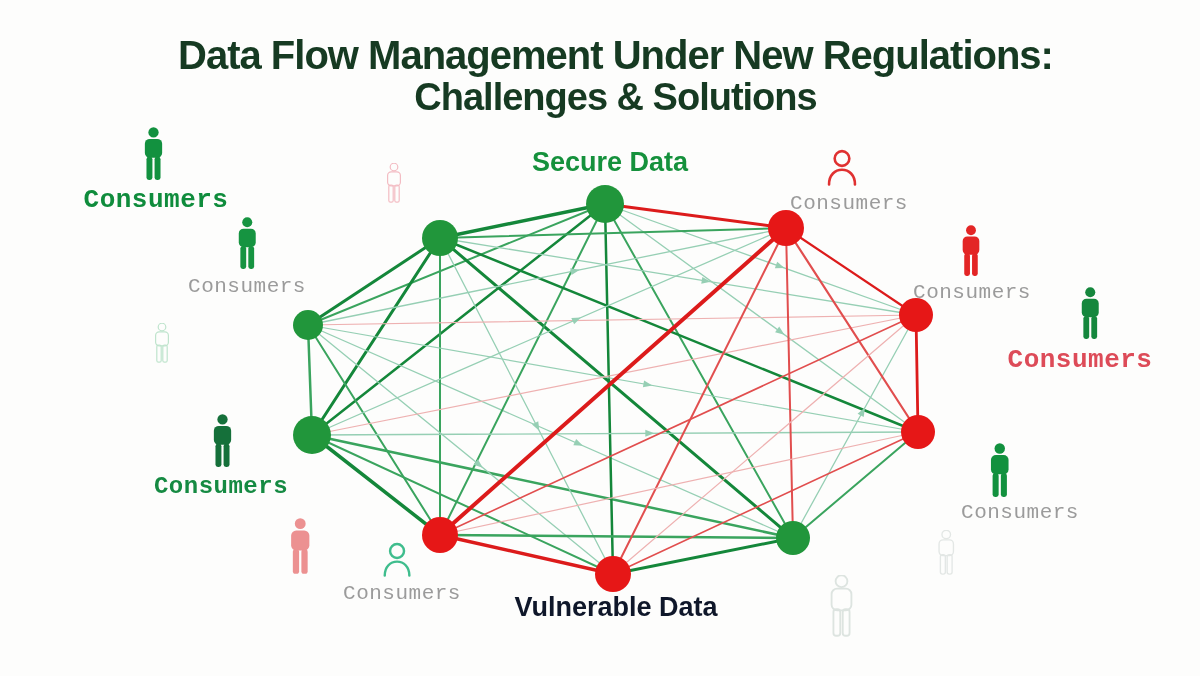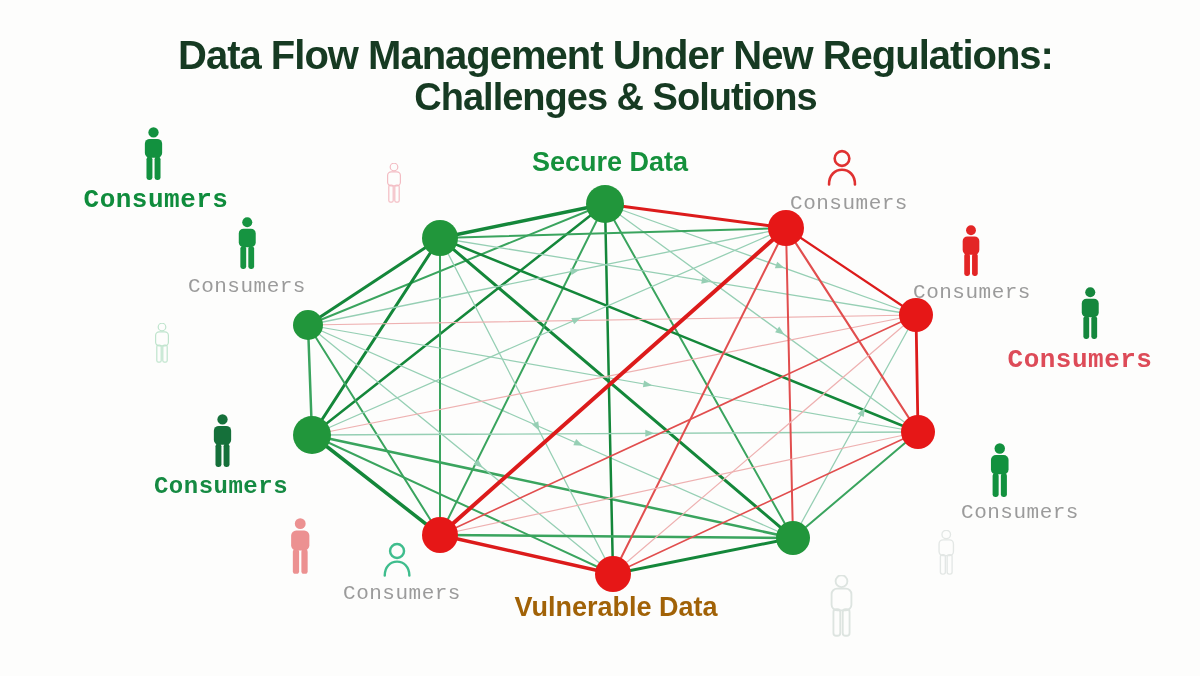--- a/index.html
+++ b/index.html
@@ -196,15 +196,15 @@
         </svg></div>
       <div class="person-wrap" style="left: 825.5px; top: 575px;"><svg width="31" height="62" viewBox="0 0 50 100">
           <circle cx="25" cy="10" r="9.5" fill="none" stroke="#dde4e0" stroke-width="3"></circle>
           <rect x="9" y="22" width="32" height="35" rx="9" fill="none" stroke="#dde4e0" stroke-width="3"></rect>
           <rect x="12" y="55" width="11" height="43" rx="4.5" fill="none" stroke="#dde4e0" stroke-width="3"></rect>
           <rect x="27" y="55" width="11" height="43" rx="4.5" fill="none" stroke="#dde4e0" stroke-width="3"></rect>
         </svg></div>
     </div>
 
   <div class="data-label" id="secure-label" style="left: 610px; top: 147px; color: rgb(21, 145, 60); font-size: 27px;">Secure Data</div>
-  <div class="data-label" id="vulnerable-label" style="left: 616px; top: 592px; color: #a16207; font-size: 27px;">Vulnerable Data</div>
+  <div class="data-label" id="vulnerable-label" style="left: 616px; top: 592px; color: #0f172a; font-size: 27px;">Vulnerable Data</div>
 
 </div>
 
 </body></html>

